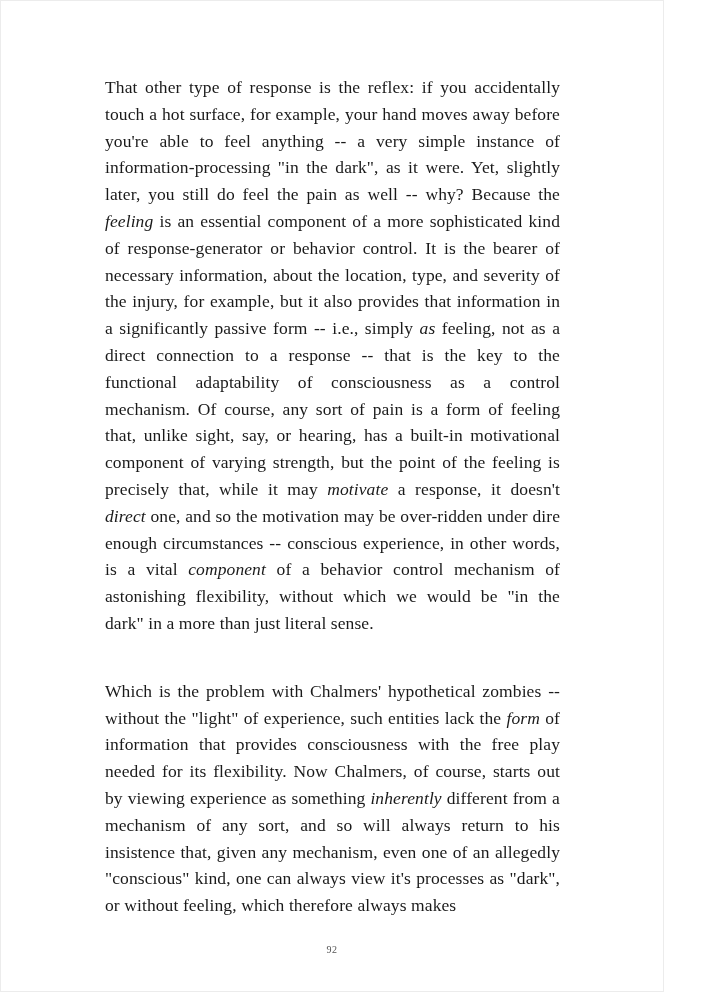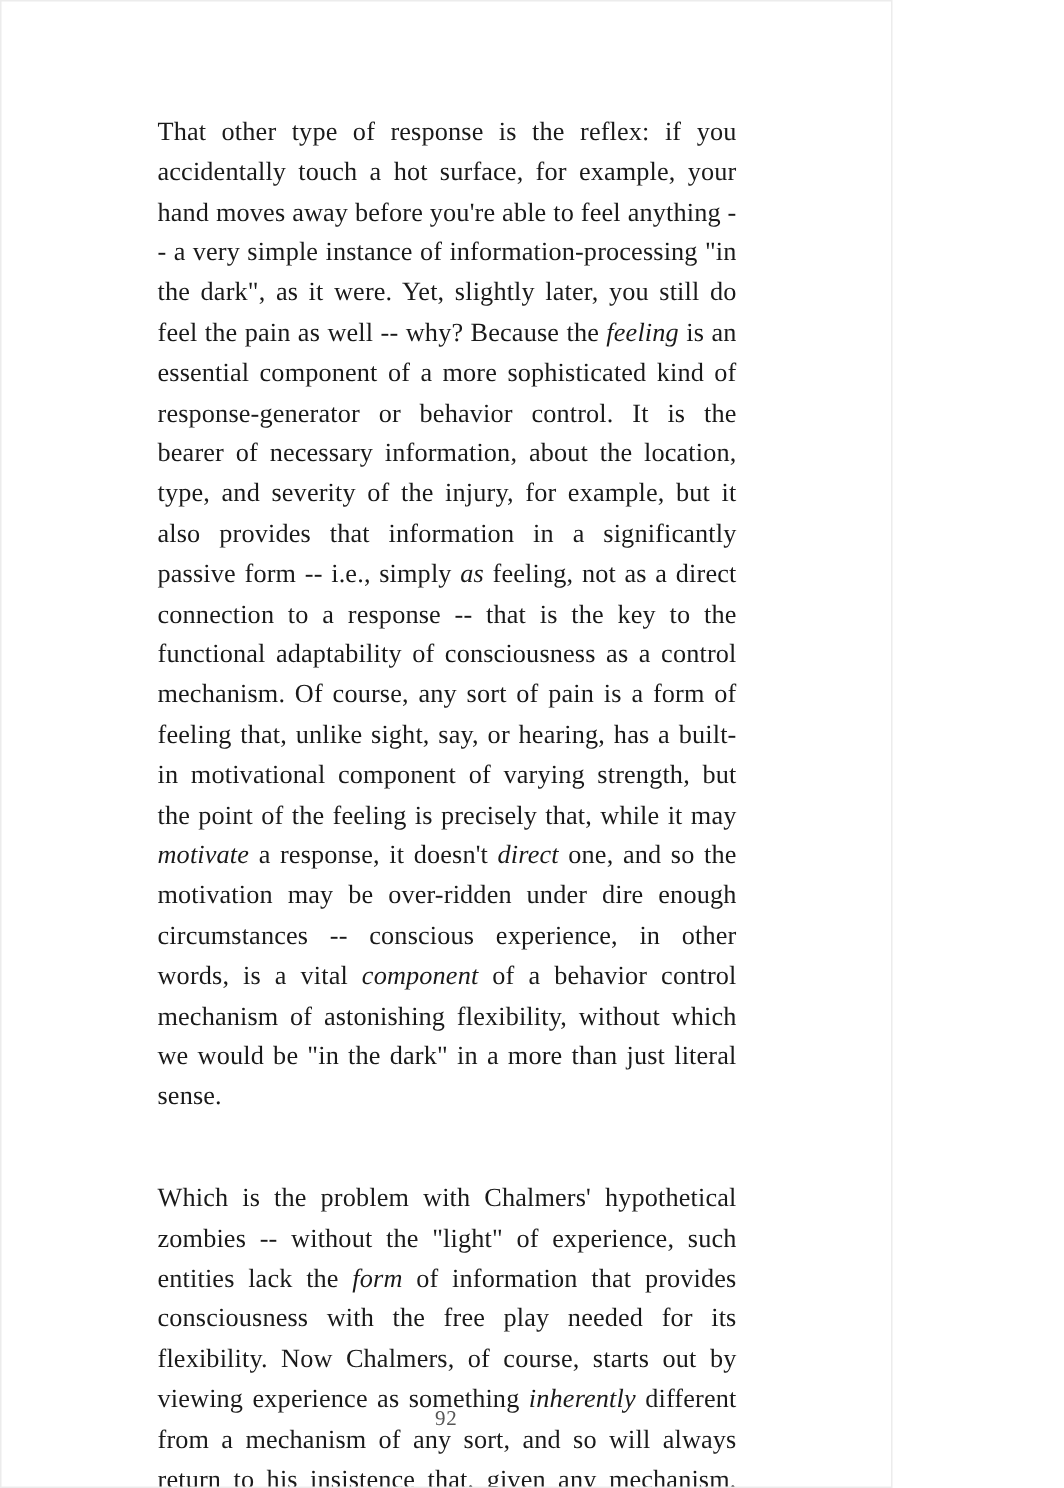--- a/index.html
+++ b/index.html
@@ -2,21 +2,21 @@
 <html><head>
 <meta charset="utf-8">
 <style>
   html, body {
     margin: 0;
     padding: 0;
     background: #ffffff;
   }
   .page {
     position: relative;
-    width: 595px;
+    width: 664px;
     height: 992px;
     background: #ffffff;
     box-sizing: border-box;
     border: 1px solid #ececec;
     font-family: "Liberation Serif", "DejaVu Serif", serif;
     color: #1a1a1a;
     overflow: hidden;
   }
   .text-block {
     position: absolute;
@@ -33,21 +33,21 @@
   }
   .para em {
     font-style: italic;
   }
   .page-number {
     position: absolute;
     left: 0;
     right: 0;
     bottom: 36px;
     text-align: center;
-    font-size: 14px;
+    font-size: 10px;
     color: #555555;
     letter-spacing: 0.5px;
   }
 </style>
 </head>
 <body>
 
 <div class="page">
   <div class="text-block">
     <p class="para"><span>That other type of response is the reflex: if you accidentally touch a hot surface, for example, your hand moves away before you're able to feel anything -- a very simple instance of information-processing "in the dark", as it were. Yet, slightly later, you still do feel the pain as well -- why? Because the </span><em>feeling</em><span> is an essential component of a more sophisticated kind of response-generator or behavior control. It is the bearer of necessary information, about the location, type, and severity of the injury, for example, but it also provides that information in a significantly passive form -- i.e., simply </span><em>as</em><span> feeling, not as a direct connection to a response -- that is the key to the functional adaptability of consciousness as a control mechanism. Of course, any sort of pain is a form of feeling that, unlike sight, say, or hearing, has a built-in motivational component of varying strength, but the point of the feeling is precisely that, while it may </span><em>motivate</em><span> a response, it doesn't </span><em>direct</em><span> one, and so the motivation may be over-ridden under dire enough circumstances -- conscious experience, in other words, is a vital </span><em>component</em><span> of a behavior control mechanism of astonishing flexibility, without which we would be "in the dark" in a more than just literal sense.</span></p>

